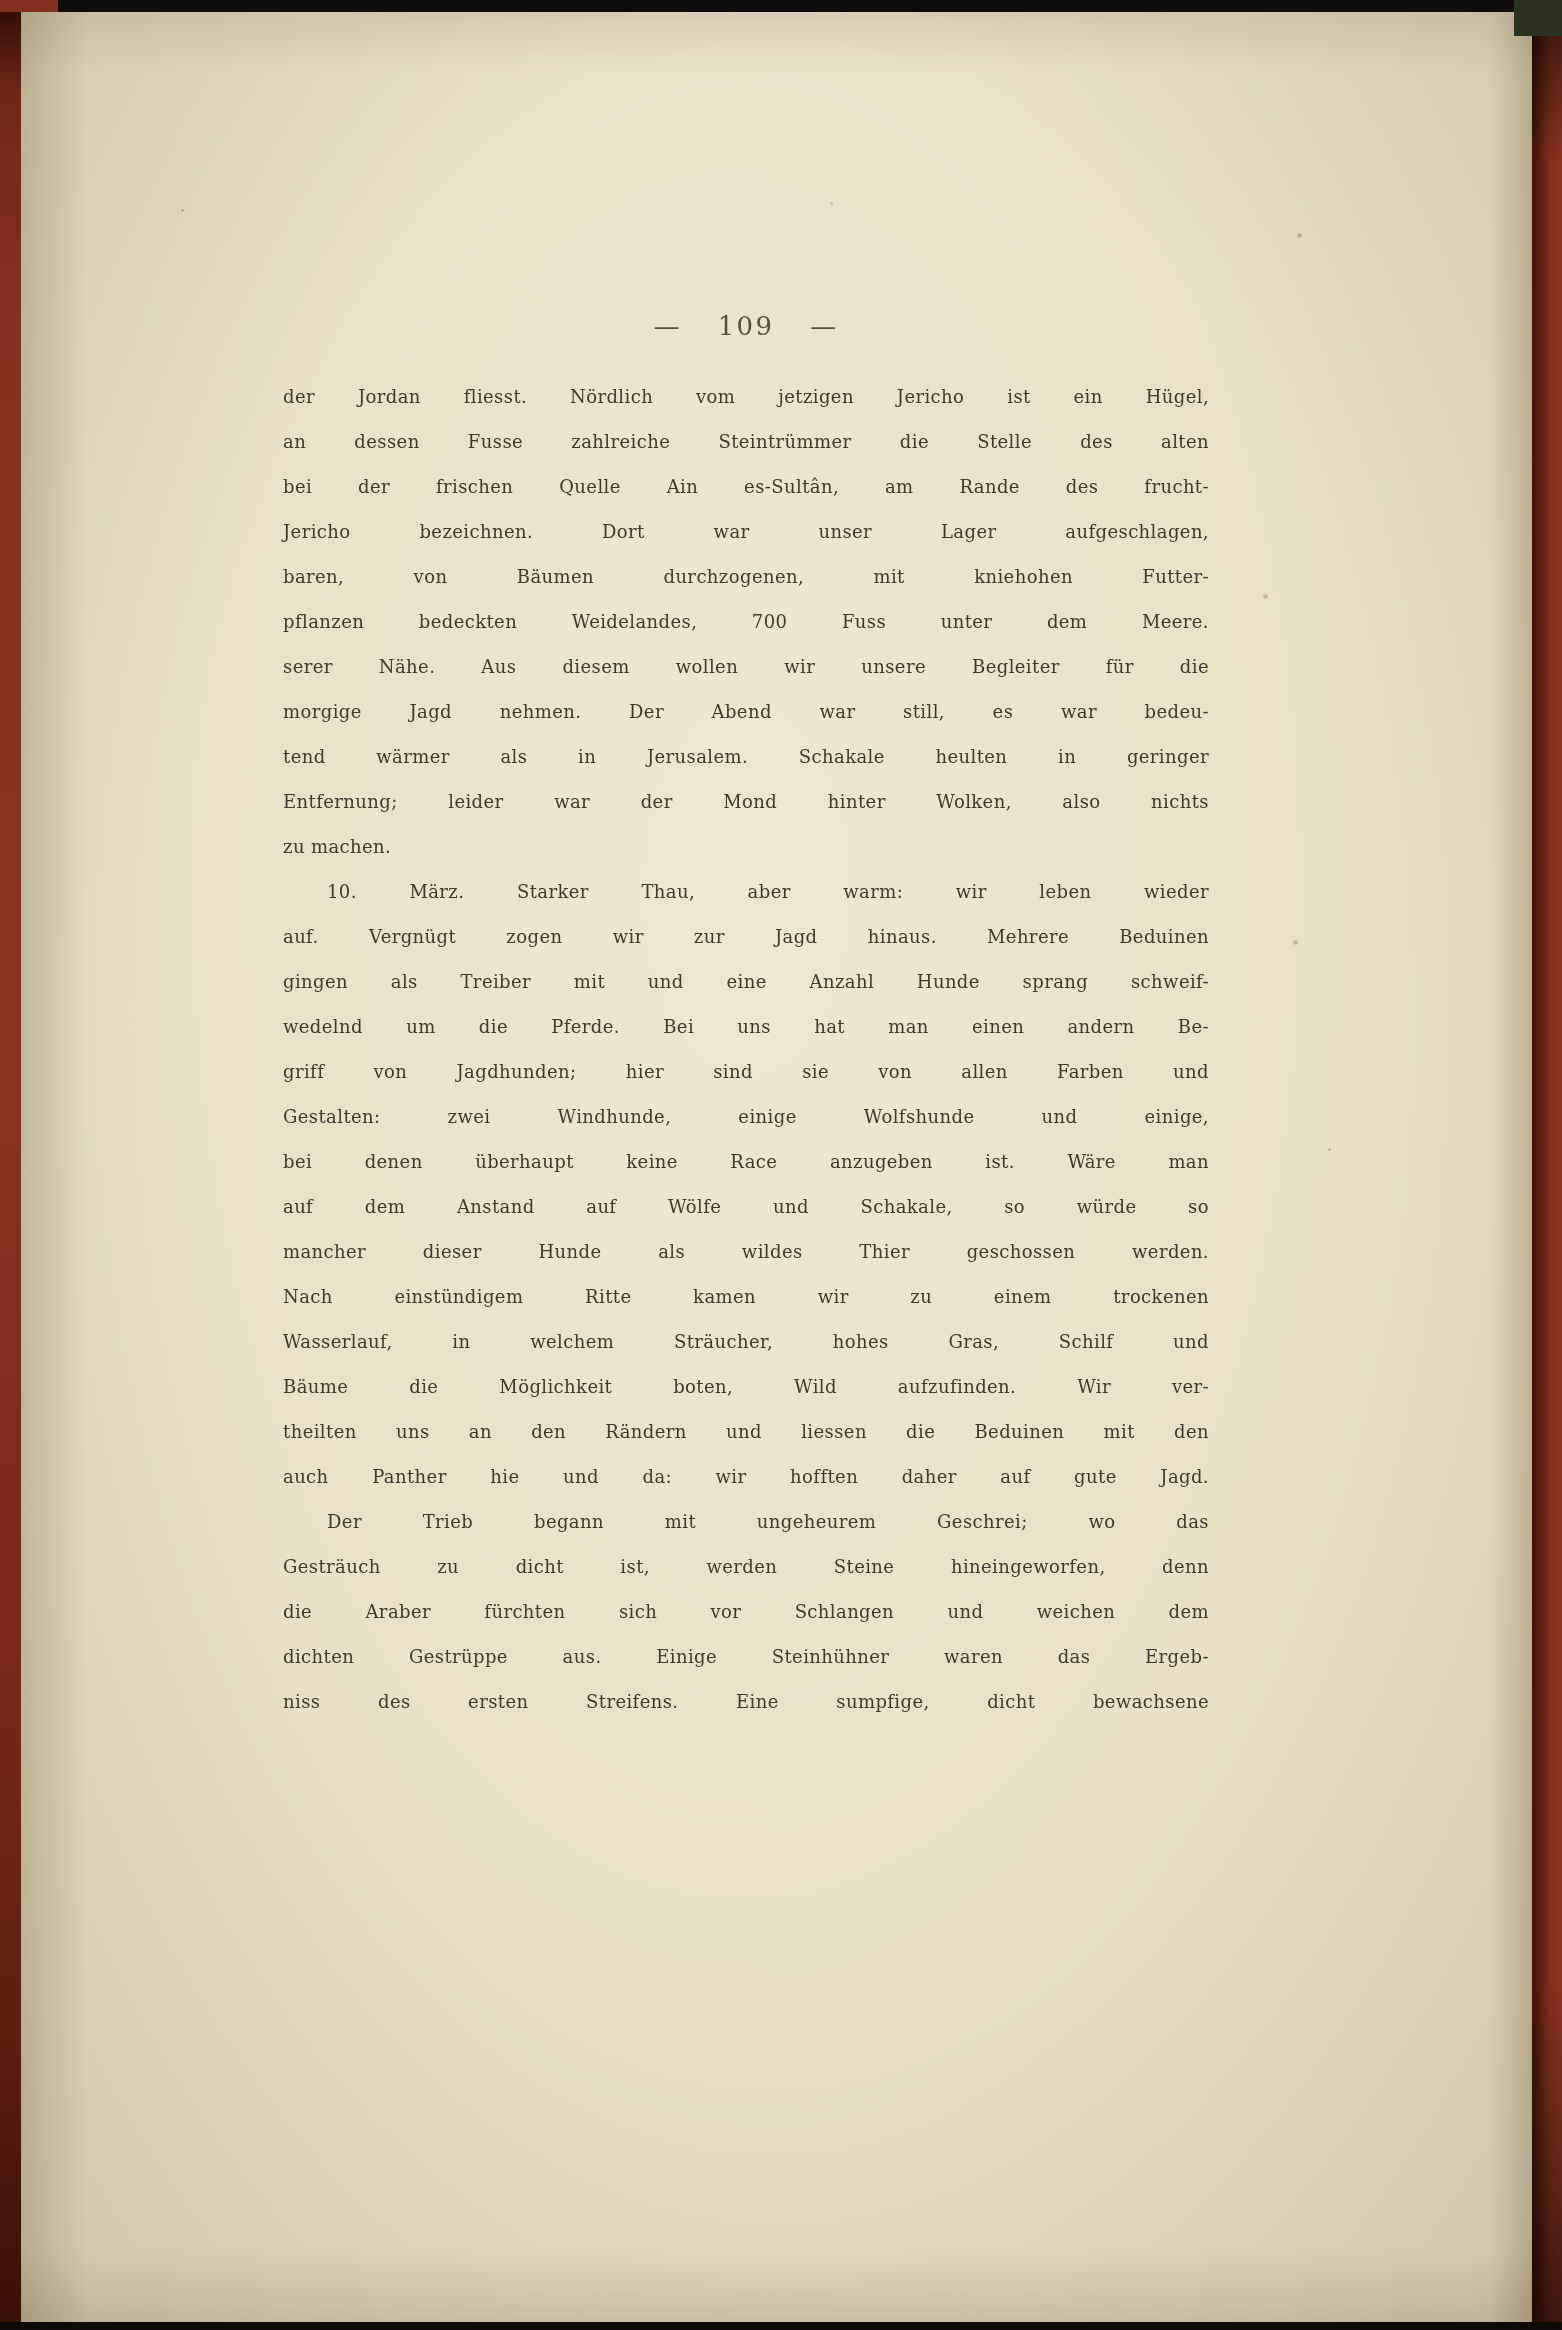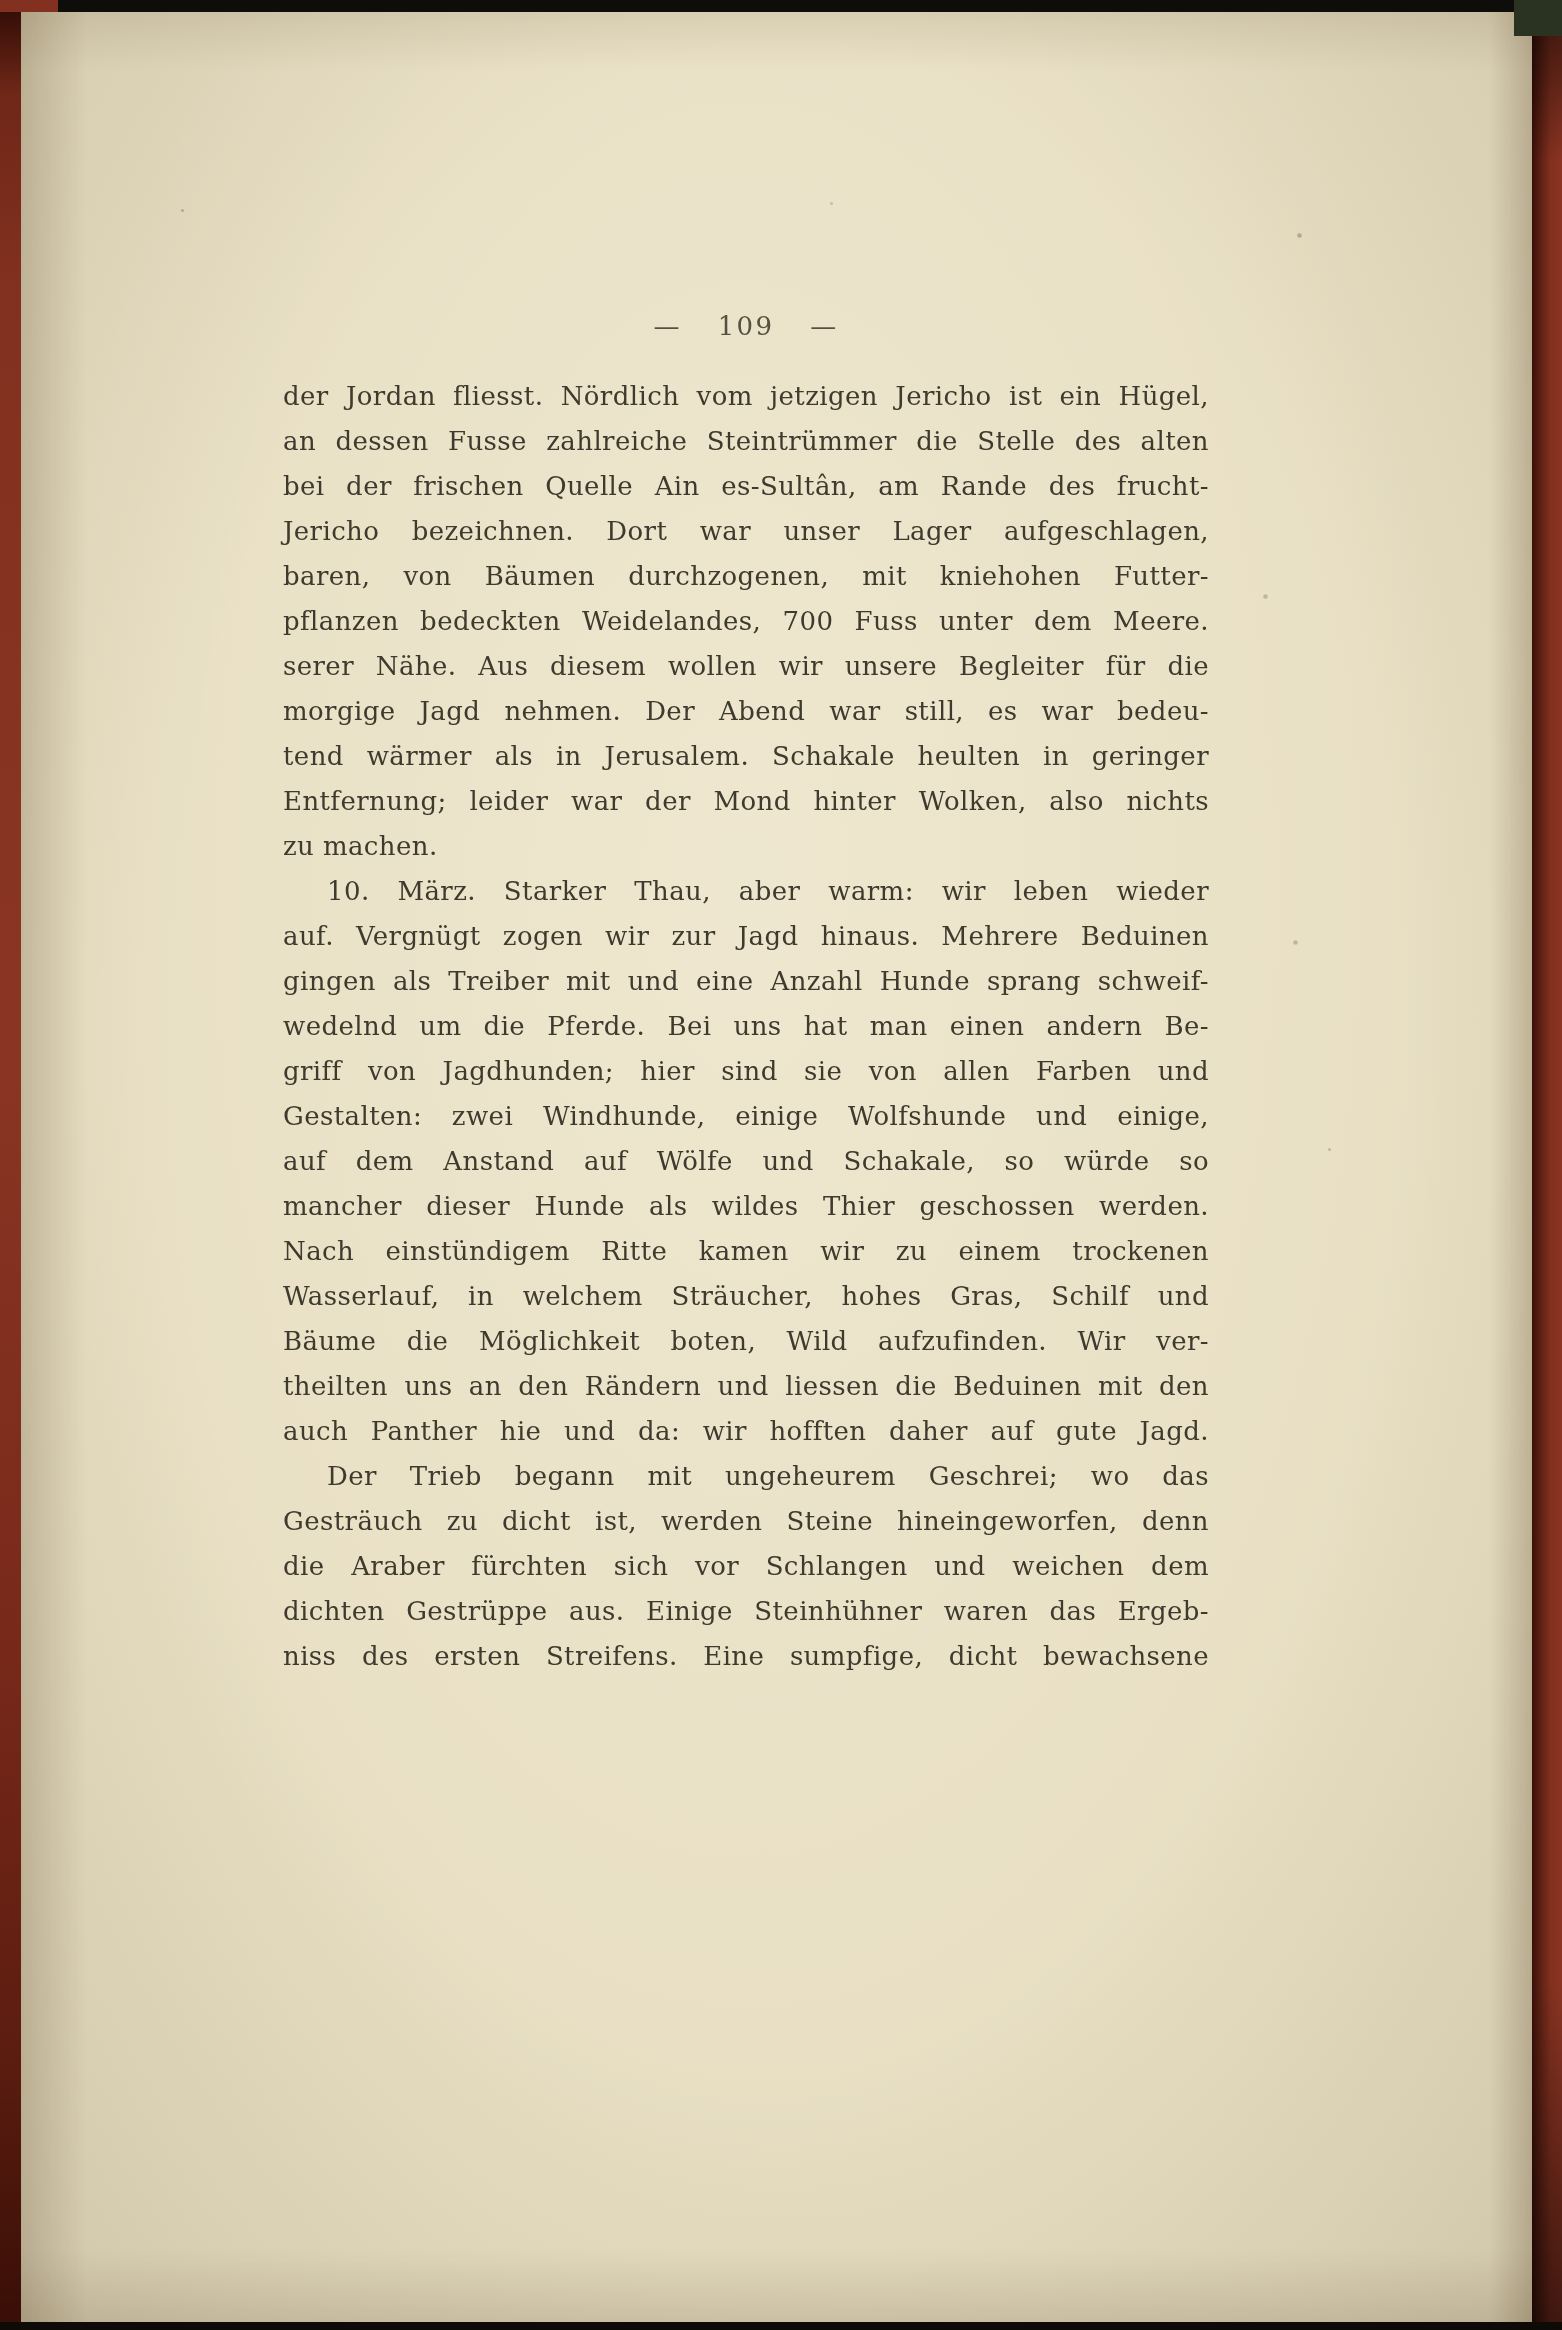--- a/index.html
+++ b/index.html
@@ -89,21 +89,21 @@
     position: absolute; left: 283px; top: 311px; width: 926px; z-index: 3;
     color: var(--ink, #3f3a2e);
   }
   .pagenum {
     display: flex; justify-content: center; align-items: center; gap: 36px;
     font-size: 26px; letter-spacing: 2.3px;
     color: var(--page-number-ink, #55503f);
     margin-bottom: 33px;
   }
   .body-text {
-    font-size: 26px;
+    font-size: 18px;
     line-height: 45px;
     letter-spacing: 0.4px;
   }
   .line {
     text-align: justify;
     text-align-last: justify;
   }
   .line.no-just {
     text-align: left;
     text-align-last: left;
@@ -146,20 +146,21 @@
           <div class="line">Entfernung; leider war der Mond hinter Wolken, also nichts</div>
           <div class="line no-just">zu machen.</div>
         </div>
         <div>
           <div class="line indent"><b>10. März.</b> Starker Thau, aber warm: wir leben wieder</div>
           <div class="line">auf. Vergnügt zogen wir zur Jagd hinaus.  Mehrere Beduinen</div>
           <div class="line">gingen als Treiber mit und eine Anzahl Hunde sprang schweif-</div>
           <div class="line">wedelnd um die Pferde.  Bei uns hat man einen andern Be-</div>
           <div class="line">griff von Jagdhunden; hier sind sie von allen Farben und</div>
           <div class="line">Gestalten: zwei Windhunde, einige Wolfshunde und einige,</div>
+          <div class="line">bei denen überhaupt keine Race anzugeben ist.  Wäre man</div>
           <div class="line">auf dem Anstand auf Wölfe und Schakale, so würde so</div>
           <div class="line">mancher dieser Hunde als wildes Thier geschossen werden.</div>
           <div class="line">Nach einstündigem Ritte kamen wir zu einem trockenen</div>
           <div class="line">Wasserlauf, in welchem Sträucher, hohes Gras, Schilf und</div>
           <div class="line">Bäume die Möglichkeit boten, Wild aufzufinden.  Wir ver-</div>
           <div class="line">theilten uns an den Rändern und liessen die Beduinen mit den</div>
           <div class="line">auch Panther hie und da: wir hofften daher auf gute Jagd.</div>
         </div>
         <div>
           <div class="line indent">Der Trieb begann mit ungeheurem Geschrei; wo das</div>

